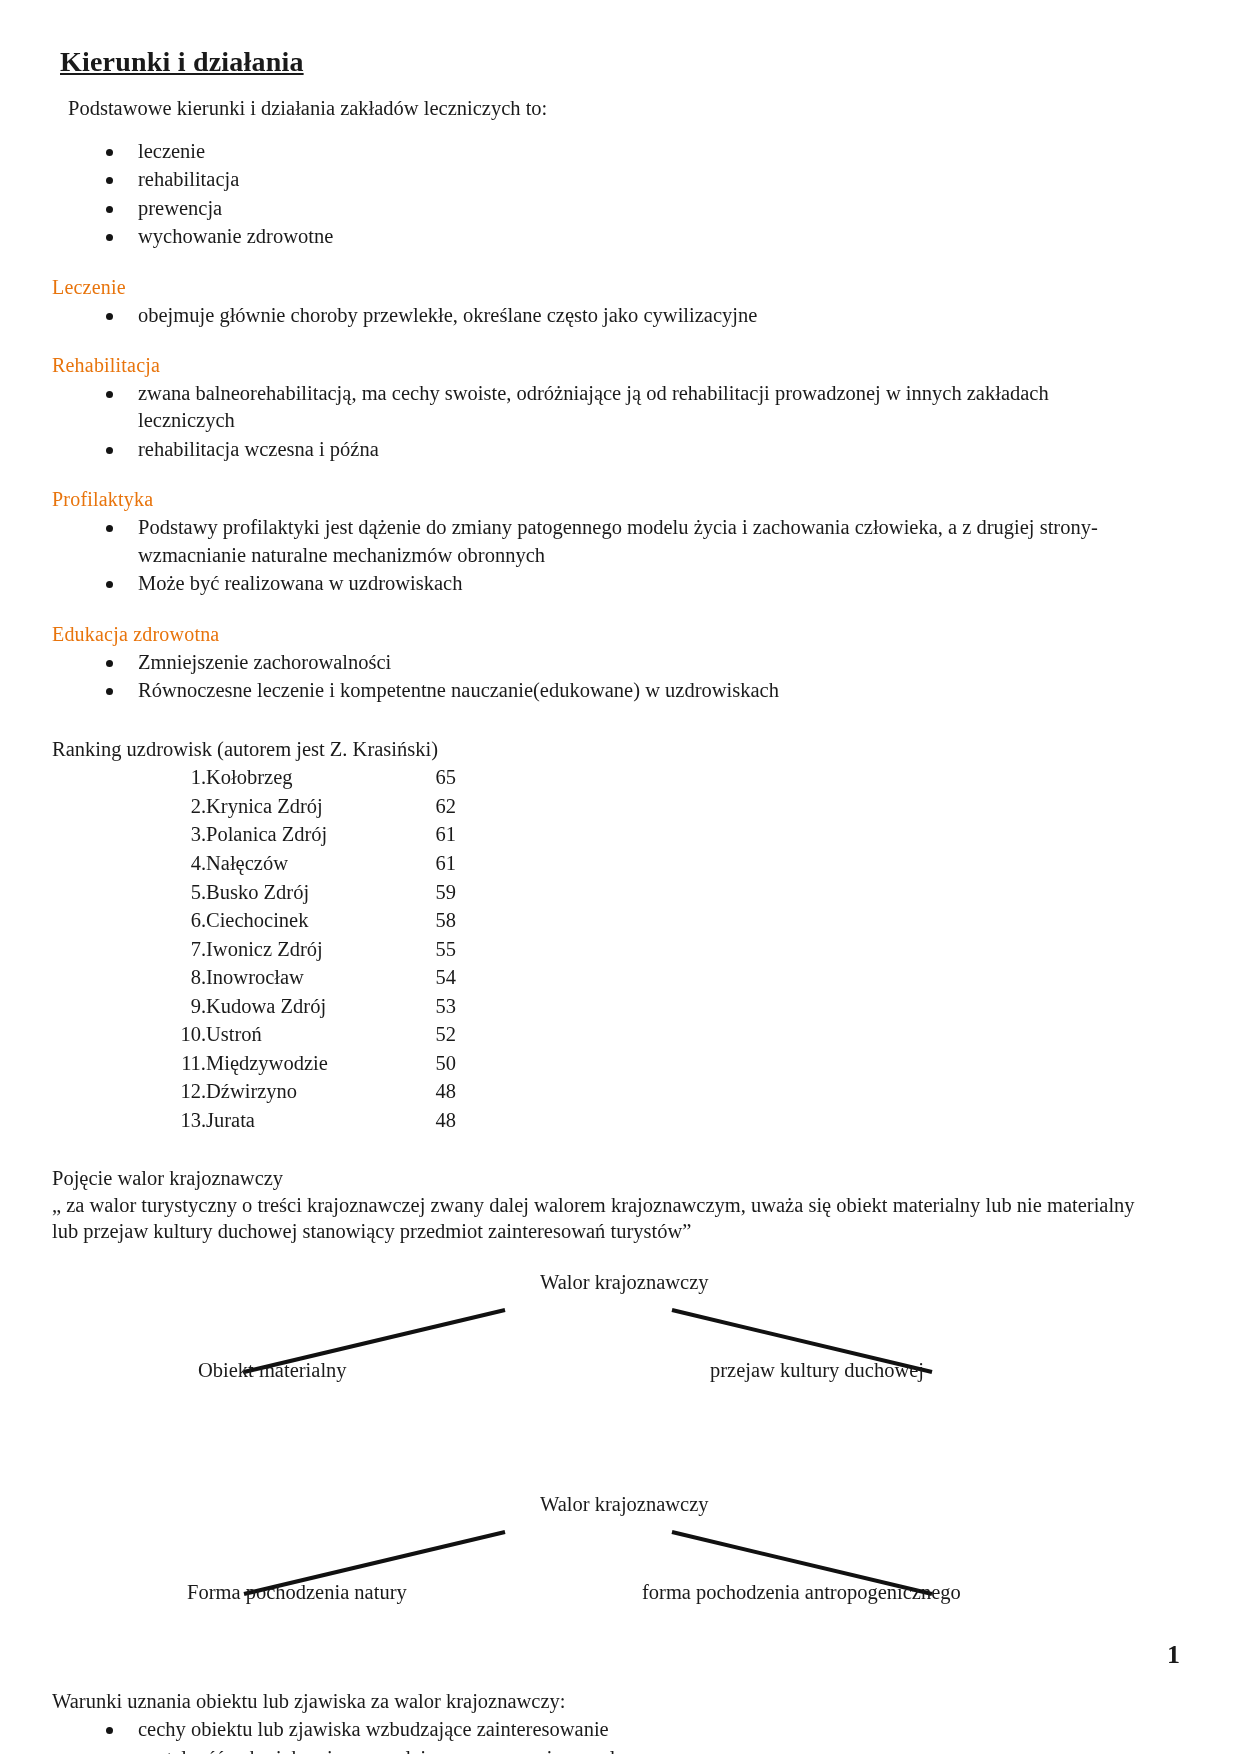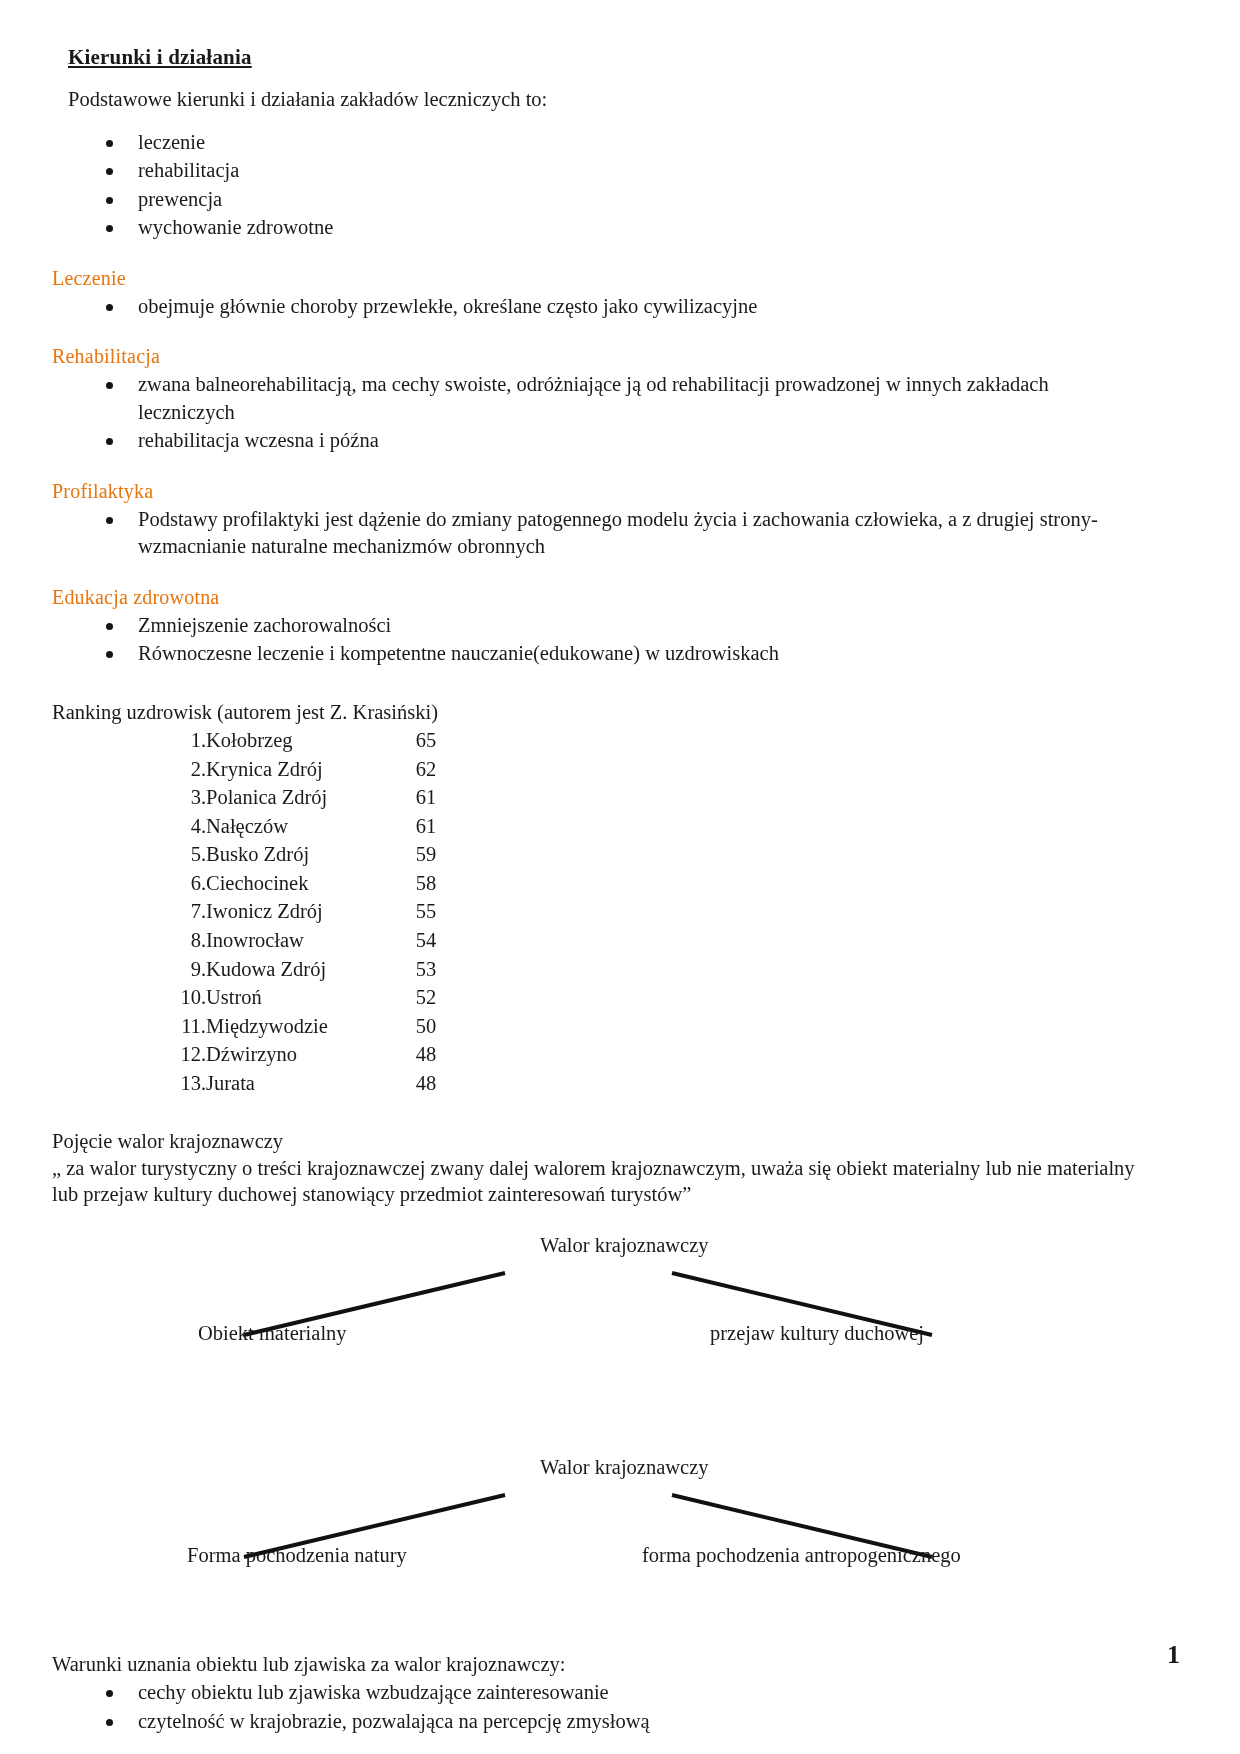--- a/index.html
+++ b/index.html
@@ -24,25 +24,25 @@
     box-sizing: border-box;
   }
   .content {
     position: absolute;
     left: 52px;
     top: 44px;
     width: 1090px;
   }
   .h-underline {
     font-weight: bold;
-    font-size: 21px;
+    font-size: 28px;
     text-decoration: underline;
     letter-spacing: 0.2px;
     line-height: 1.25;
-    margin: 0 0 2px 16px;
+    margin: 0 0 2px 8px;
   }
   .para {
     font-size: 20.5px;
     line-height: 1.30;
     margin: 16px;
   }
   .para-tight {
     font-size: 20.5px;
     line-height: 1.28;
     margin: 0;
@@ -102,21 +102,21 @@
     text-align: right;
     padding-right: 14px;
     white-space: nowrap;
   }
   td.rk-name {
     width: 190px;
     white-space: nowrap;
     padding-right: 16px;
   }
   td.rk-score {
-    text-align: center;
+    text-align: right;
     width: 60px;
     white-space: nowrap;
     margin-left: 32px;
   }
 
   
   .tree {
     position: relative;
     width: 1090px;
     height: 200px;
@@ -176,20 +176,21 @@
     <ul class="bullets">
       <li>zwana balneorehabilitacją, ma cechy swoiste, odróżniające ją od rehabilitacji prowadzonej w innych zakładach leczniczych</li>
       <li>rehabilitacja wczesna i późna</li>
     </ul>
 
     <div class="gap-md"></div>
 
     <h2 class="sect-head">Profilaktyka</h2>
     <ul class="bullets">
       <li>Podstawy profilaktyki jest dążenie do zmiany patogennego modelu życia i zachowania człowieka, a z drugiej strony- wzmacnianie naturalne mechanizmów obronnych</li>
+      <li>Może być realizowana w uzdrowiskach</li>
     </ul>
 
     <div class="gap-md"></div>
 
     <h2 class="sect-head">Edukacja zdrowotna</h2>
     <ul class="bullets">
       <li>Zmniejszenie zachorowalności</li>
       <li>Równoczesne leczenie i kompetentne nauczanie(edukowane) w uzdrowiskach</li>
     </ul>
 

